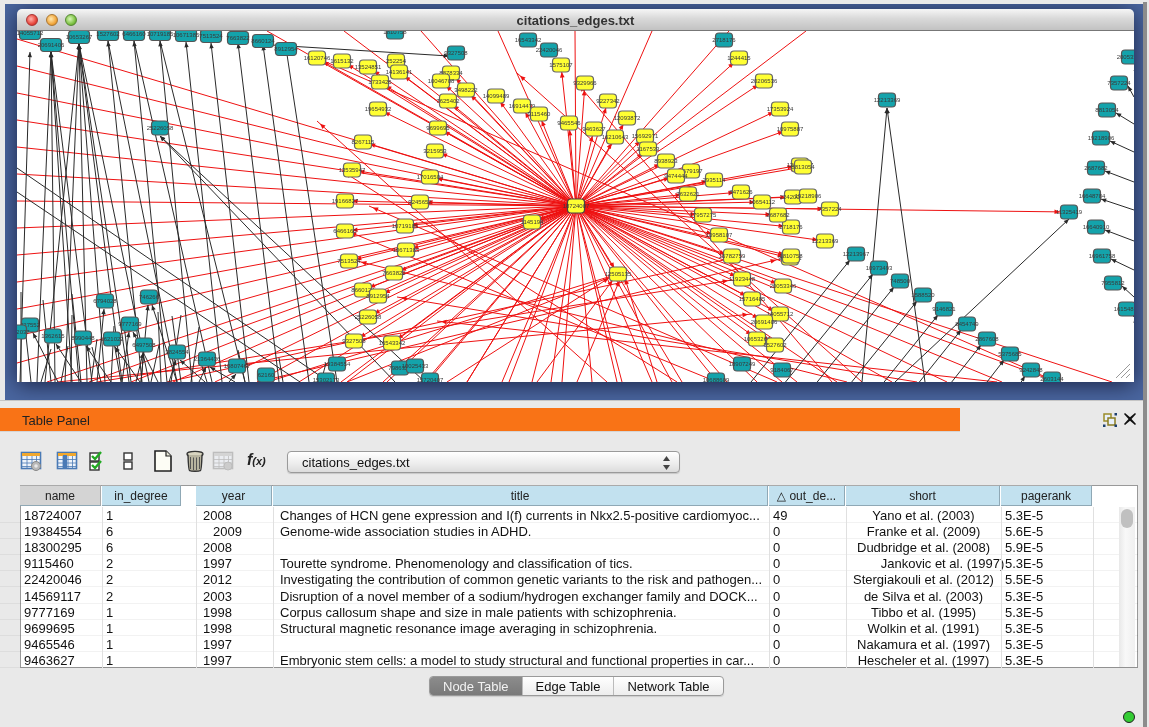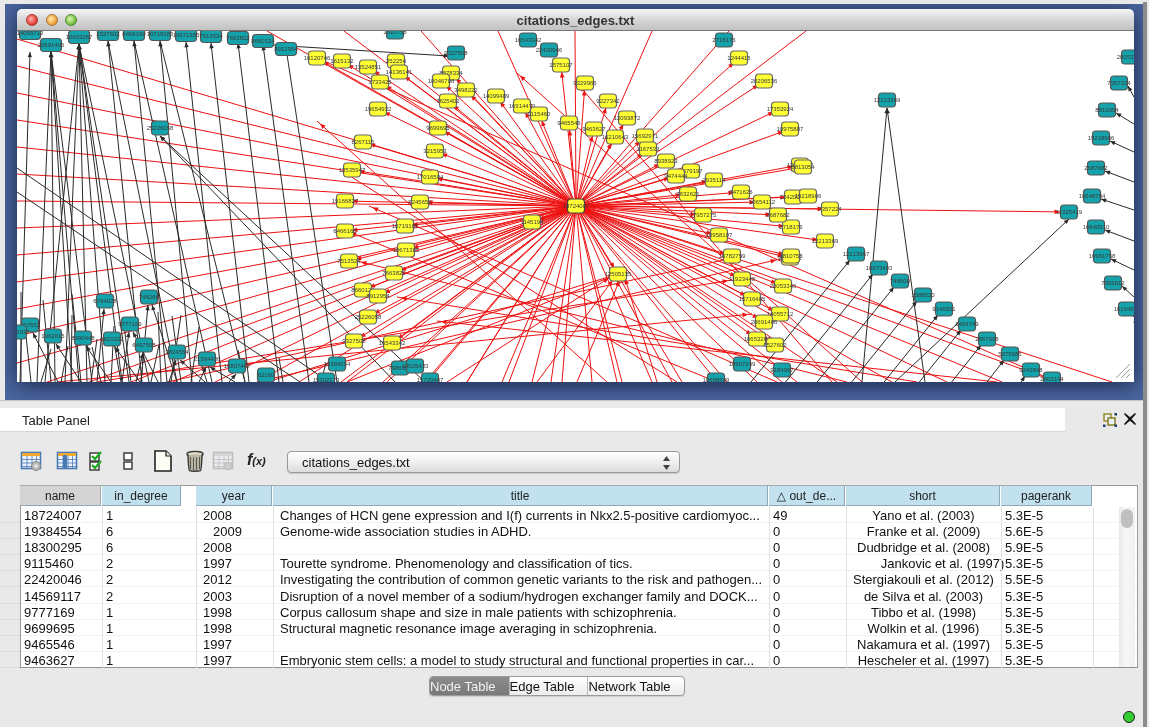--- a/index.html
+++ b/index.html
@@ -2,37 +2,37 @@
 <html><head><meta charset="utf-8"><style>
 *{margin:0;padding:0;box-sizing:border-box}
 body{width:1149px;height:727px;font-family:"Liberation Sans",sans-serif;background:#e9e9e9;position:relative;overflow:hidden}
 .desktop{position:absolute;left:5px;top:4px;width:1138px;height:396px;background:#4a66a0;overflow:hidden}
 .macwin{position:absolute;left:12px;top:5px;width:1117px;height:373px;border-radius:5px 5px 0 0;box-shadow:0 3px 22px rgba(0,0,20,.65)}
 .titlebar{position:absolute;left:0;top:0;width:100%;height:22px;border-radius:5px 5px 0 0;background:linear-gradient(#f6f6f6,#d9d9d9 45%,#c2c2c2);border-bottom:1px solid #777}
 .tl{position:absolute;top:4.5px;width:12px;height:12px;border-radius:50%}
 .title{position:absolute;top:4px;width:100%;text-align:center;font-size:13px;font-weight:bold;color:#333}
 .canvas{position:absolute;left:0;top:22px;width:1117px;height:351px;background:#fff;overflow:hidden}
 .tpanel{position:absolute;left:0;top:400px;width:1149px;height:327px;background:#e9e9e9;border-top:1px solid #c5c5c5}
-.phead{position:absolute;left:0;top:7px;width:1065px;height:24px;background:#ffffff;border-bottom:1px solid #d5d5d5}
+.phead{position:absolute;left:0;top:7px;width:960px;height:24px;background:#f97316;border-bottom:1px solid #d5d5d5}
 .phead .t{position:absolute;left:22px;top:5px;font-size:13px;color:#222}
 .ticon{position:absolute}
 .dropdown{position:absolute;left:287px;top:451px;width:393px;height:22px;border:1px solid #9a9a9a;border-radius:4px;background:linear-gradient(#ffffff,#ececec 60%,#dcdcdc);box-shadow:0 1px 1px rgba(0,0,0,.15)}
 .dropdown .dt{position:absolute;left:14px;top:3px;font-size:13px;color:#111}
 .tableframe{position:absolute;left:20px;top:485px;width:1118px;height:183px;background:#fff;border:1px solid #999}
 .hcell{position:absolute;top:485px;height:21px;border-right:1px solid #8fa8b5;border-top:1px solid #aaa;border-bottom:1px solid #8fa8b5;font-size:12px;color:#222;text-align:center;line-height:21px}
 .hb{background:#c2e1ef}
 .hg{background:#d4d4d4;border-right:1px solid #aaa}
 .row{position:absolute;left:0;width:1138px;height:16px;font-size:13px;color:#111;border-bottom:1px solid rgba(0,0,0,0.05)}
 .row .c{position:absolute;top:1px;white-space:nowrap;overflow:hidden}
 .ctr{text-align:center}
 .vline{position:absolute;top:507px;height:161px;width:1px;background:#e0e0e0}
 .scrollbar{position:absolute;left:1119px;top:507px;width:16px;height:160px;background:linear-gradient(90deg,#e8e8e8,#f8f8f8 40%,#f0f0f0)}
 .thumb{position:absolute;left:1121px;top:509px;width:12px;height:19px;border-radius:6px;background:#c0c0c0}
 .tabs{position:absolute;left:429px;top:676px;height:20px;border:1px solid #9a9a9a;border-radius:4px;background:linear-gradient(#ffffff,#ededed);display:flex;overflow:hidden;box-shadow:0 1px 1px rgba(0,0,0,.12)}
-.tab{font-size:13px;color:#111;padding:2px 13px 0 0;height:20px}
+.tab{font-size:13px;color:#111;padding:2px 13px 0 13px;height:20px}
 .tabsel{background:linear-gradient(#8c8c8c,#777);color:#f2f2f2}
 .tabsep{width:1px;background:#bbb;margin:0}
 .mem{position:absolute;right:34px;top:738px;font-size:13px;color:#222}
 .memdot{position:absolute;right:14px;top:711px;width:12px;height:12px;border-radius:50%;background:#33cc33;border:1.5px solid #222}
 .redge{position:absolute;left:1147px;top:0;width:2px;height:727px;background:#e9e9e9}
 .redge2{position:absolute;left:1143px;top:2px;width:4px;height:725px;background:#8c8c8c}
 </style></head>
 <body>
 <div class="desktop">
   <div class="macwin">
@@ -837,30 +837,30 @@
     <div class="c" style="left:773px;width:71px">0</div>
     <div class="c ctr" style="left:846px;width:155px">de Silva et al. (2003)</div>
     <div class="c" style="left:1005px;width:80px">5.3E-5</div>
   </div>
 <div class="row" style="top:603.6000000000001px">
     <div class="c" style="left:24px;width:76px">9777169</div>
     <div class="c" style="left:106px;width:88px">1</div>
     <div class="c" style="left:203px;width:69px">1998</div>
     <div class="c" style="left:280px;width:487px">Corpus callosum shape and size in male patients with schizophrenia.</div>
     <div class="c" style="left:773px;width:71px">0</div>
-    <div class="c ctr" style="left:846px;width:155px">Tibbo et al. (1998)</div>
+    <div class="c ctr" style="left:846px;width:155px">Tibbo et al. (1995)</div>
     <div class="c" style="left:1005px;width:80px">5.3E-5</div>
   </div>
 <div class="row" style="top:619.7000000000002px">
     <div class="c" style="left:24px;width:76px">9699695</div>
     <div class="c" style="left:106px;width:88px">1</div>
     <div class="c" style="left:203px;width:69px">1998</div>
     <div class="c" style="left:280px;width:487px">Structural magnetic resonance image averaging in schizophrenia.</div>
     <div class="c" style="left:773px;width:71px">0</div>
-    <div class="c ctr" style="left:846px;width:155px">Wolkin et al. (1996)</div>
+    <div class="c ctr" style="left:846px;width:155px">Wolkin et al. (1991)</div>
     <div class="c" style="left:1005px;width:80px">5.3E-5</div>
   </div>
 <div class="row" style="top:635.8000000000002px">
     <div class="c" style="left:24px;width:76px">9465546</div>
     <div class="c" style="left:106px;width:88px">1</div>
     <div class="c" style="left:203px;width:69px">1997</div>
     <div class="c" style="left:773px;width:71px">0</div>
     <div class="c ctr" style="left:846px;width:155px">Nakamura et al. (1997)</div>
     <div class="c" style="left:1005px;width:80px">5.3E-5</div>
   </div>

